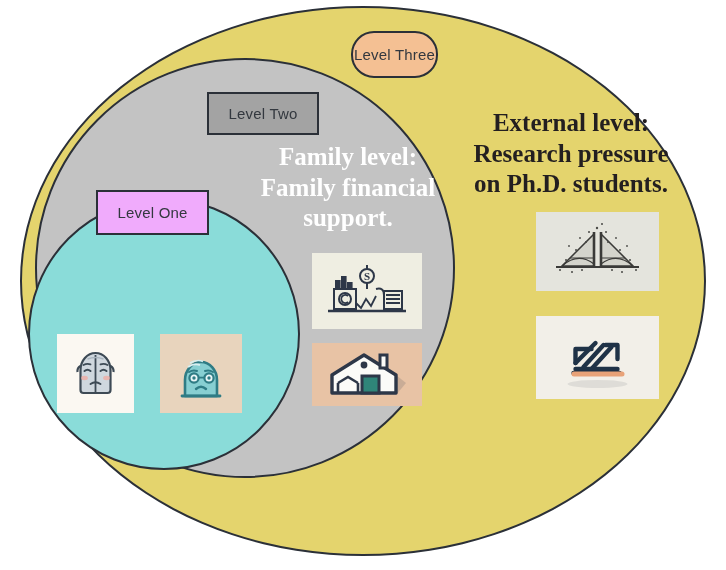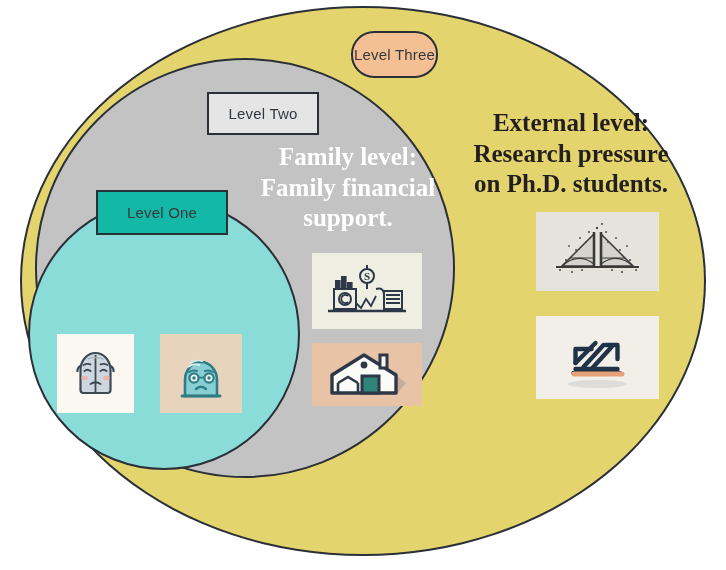--- a/index.html
+++ b/index.html
@@ -32,22 +32,22 @@
   .level-tag{
     position:absolute;
     border:2.5px solid #2b3038;
     box-sizing:border-box;
     display:flex;align-items:center;justify-content:center;
     font-size:15px;color:#33383f;
     font-family:"Liberation Sans", sans-serif;
     letter-spacing:.2px;
   }
   #tag-three{left:351px;top:31px;width:87px;height:47px;background:#f4c093;border-radius:23px;}
-  #tag-two{left:207px;top:92px;width:112px;height:43px;background:#e5e5e5;}
-  #tag-one{left:96px;top:190px;width:132px;height:45px;background:#14b8a6;}
+  #tag-two{left:207px;top:92px;width:112px;height:43px;background:#a3a3a3;}
+  #tag-one{left:96px;top:190px;width:113px;height:45px;background:#f0abfc;}
 
   
   .level-text{
     position:absolute;
     font-family:"Liberation Serif", serif;
     font-weight:bold;
     text-align:center;
     line-height:1.22;
     white-space:pre-line;
   }

